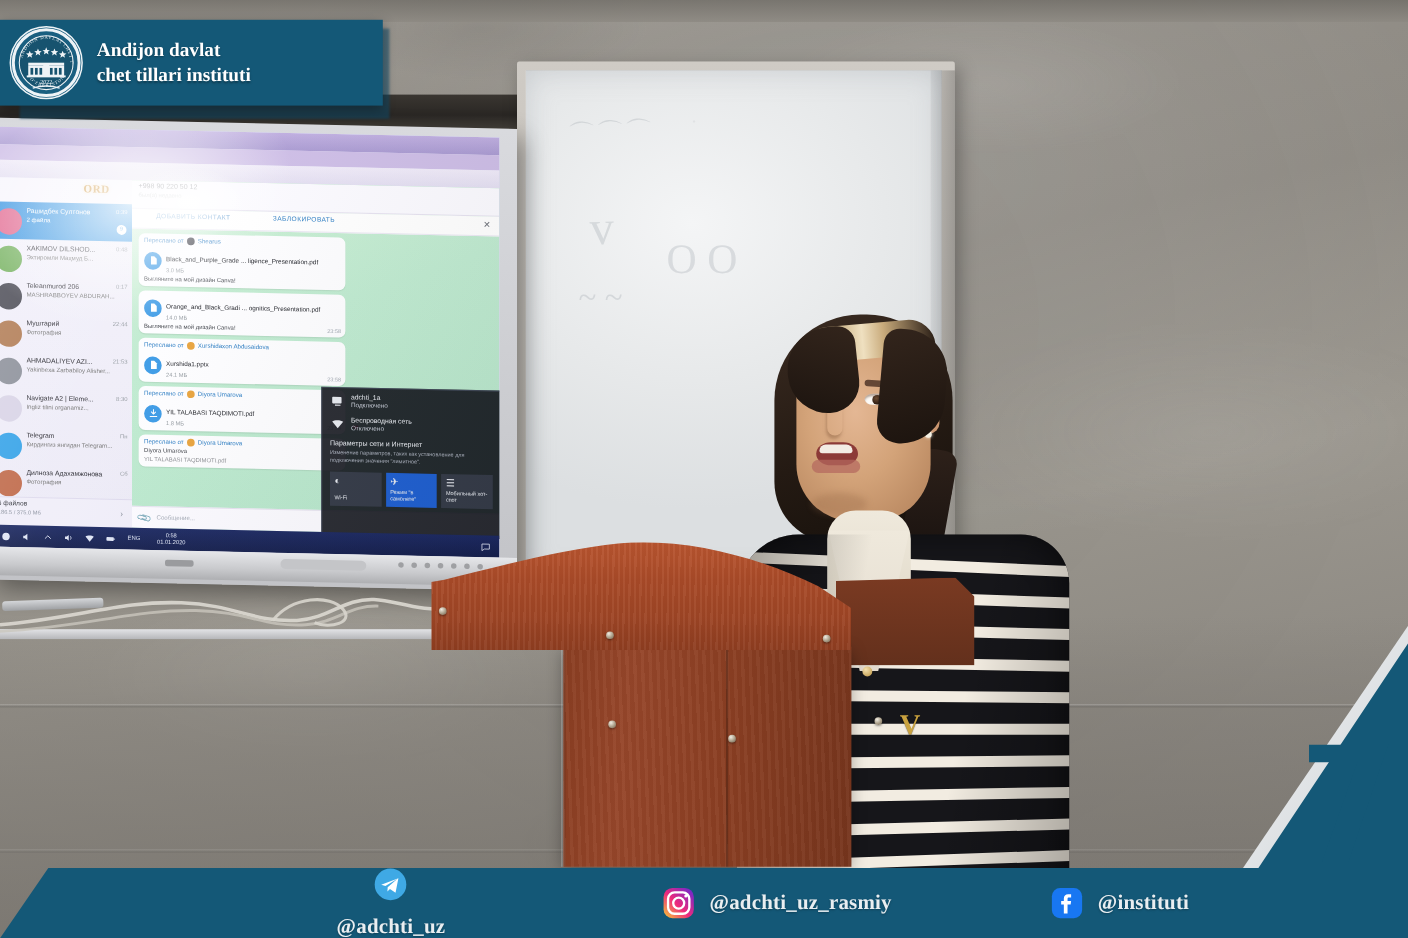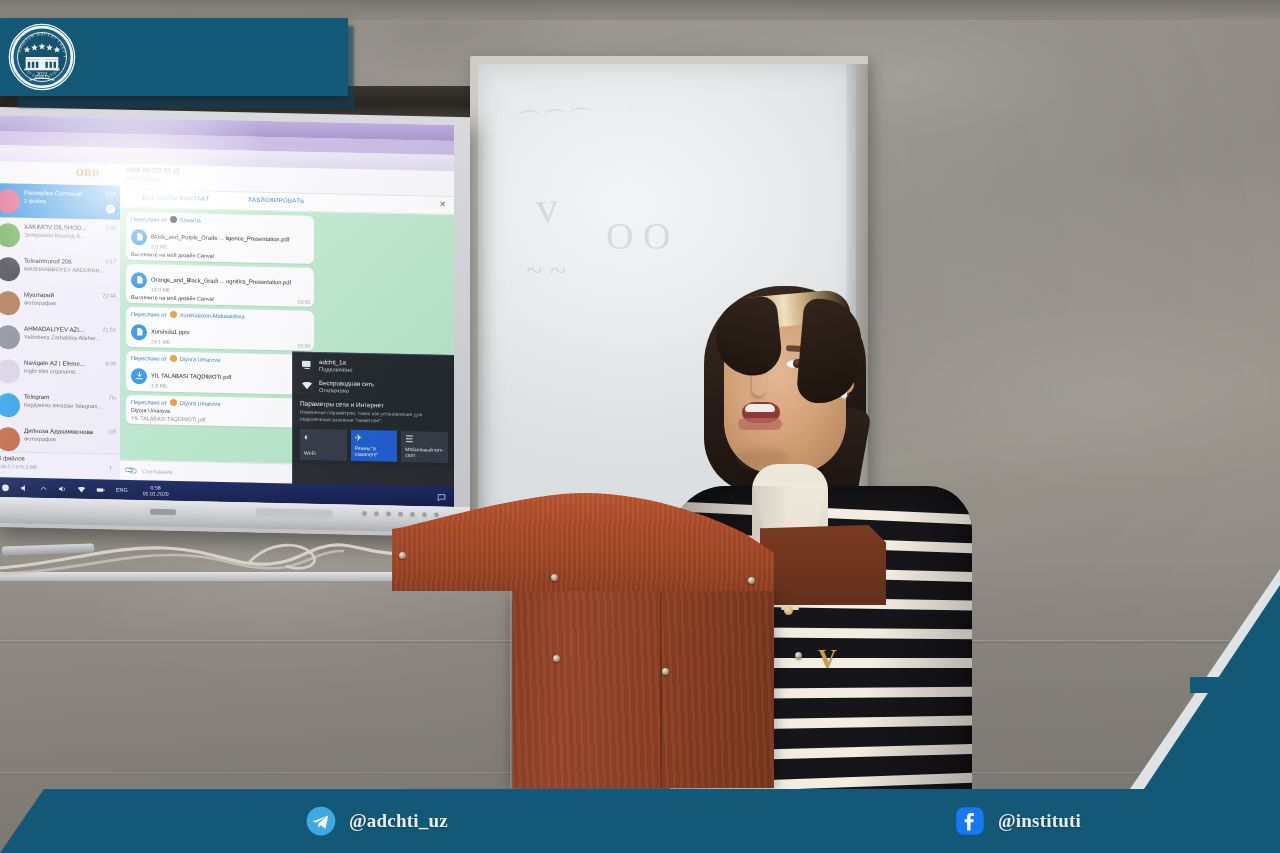--- a/index.html
+++ b/index.html
@@ -875,36 +875,58 @@
               <rect x="61" y="57" width="3.6" height="9"></rect>
               <rect x="67" y="57" width="3.6" height="9"></rect>
             </g>
             <rect x="46" y="52" width="8" height="16"></rect>
             <rect x="24" y="67" width="52" height="2.6"></rect>
           </g>
           <text x="50" y="78" text-anchor="middle" font-size="8" fill="#eef3f6" font-family="Liberation Serif, serif">2022</text>
           <path d="M32,84 Q50,78 68,84" fill="none" stroke="#eef3f6" stroke-width="2"></path>
         </svg>
       </div>
+      <div class="hdr-text">
+        <div>Andijon davlat</div>
+        <div>chet tillari instituti</div>
+      </div>
     </div>
   </div>
 
   <div class="footbar"></div>
   <div class="footrow">
 
-    <div class="social" style="left:306px;">
+    <div class="social" style="left:306px;flex-direction:column;">
       <span class="ic">
         <svg viewBox="0 0 48 48" width="30" height="30">
           <circle cx="24" cy="24" r="23" fill="#3fa9e5"></circle>
           <path d="M10.5 24.6l25-9.6-4.2 21.3-8.1-5.7-3.7 3.6.4-6.2 14.3-12.2-17.6 10.4z" fill="#fff"></path>
         </svg>
       </span>
       <span class="lbl">@adchti_uz</span>
     </div>
 
+    <div class="social" style="left:602px;">
+      <span class="ic">
+        <svg viewBox="0 0 48 48" width="30" height="30">
+          <defs>
+            <linearGradient id="iggr" x1="0" y1="1" x2="1" y2="0">
+              <stop offset="0" stop-color="#f9ce34"></stop>
+              <stop offset=".45" stop-color="#ee2a7b"></stop>
+              <stop offset="1" stop-color="#6228d7"></stop>
+            </linearGradient>
+          </defs>
+          <rect x="2" y="2" width="44" height="44" rx="13" fill="url(#iggr)"></rect>
+          <rect x="8.5" y="8.5" width="31" height="31" rx="9.5" fill="none" stroke="#fff" stroke-width="3.4"></rect>
+          <circle cx="24" cy="24" r="8" fill="none" stroke="#fff" stroke-width="3.4"></circle>
+          <circle cx="34.5" cy="13.5" r="2.4" fill="#fff"></circle>
+        </svg>
+      </span>
+      <span class="lbl">@adchti_uz_rasmiy</span>
+    </div>
 
     <div class="social" style="left:955px;">
       <span class="ic">
         <svg viewBox="0 0 48 48" width="30" height="30">
           <rect x="2" y="2" width="44" height="44" rx="12" fill="#1877f2"></rect>
           <path d="M30 16h-3.4c-1.1 0-1.8.7-1.8 1.9V21H30l-.7 5h-4.5v13h-5.4V26H15.5v-5h3.9v-3.6c0-3.9 2.3-6.4 6.3-6.4H30z" fill="#fff"></path>
         </svg>
       </span>
       <span class="lbl">@instituti</span>
     </div>

